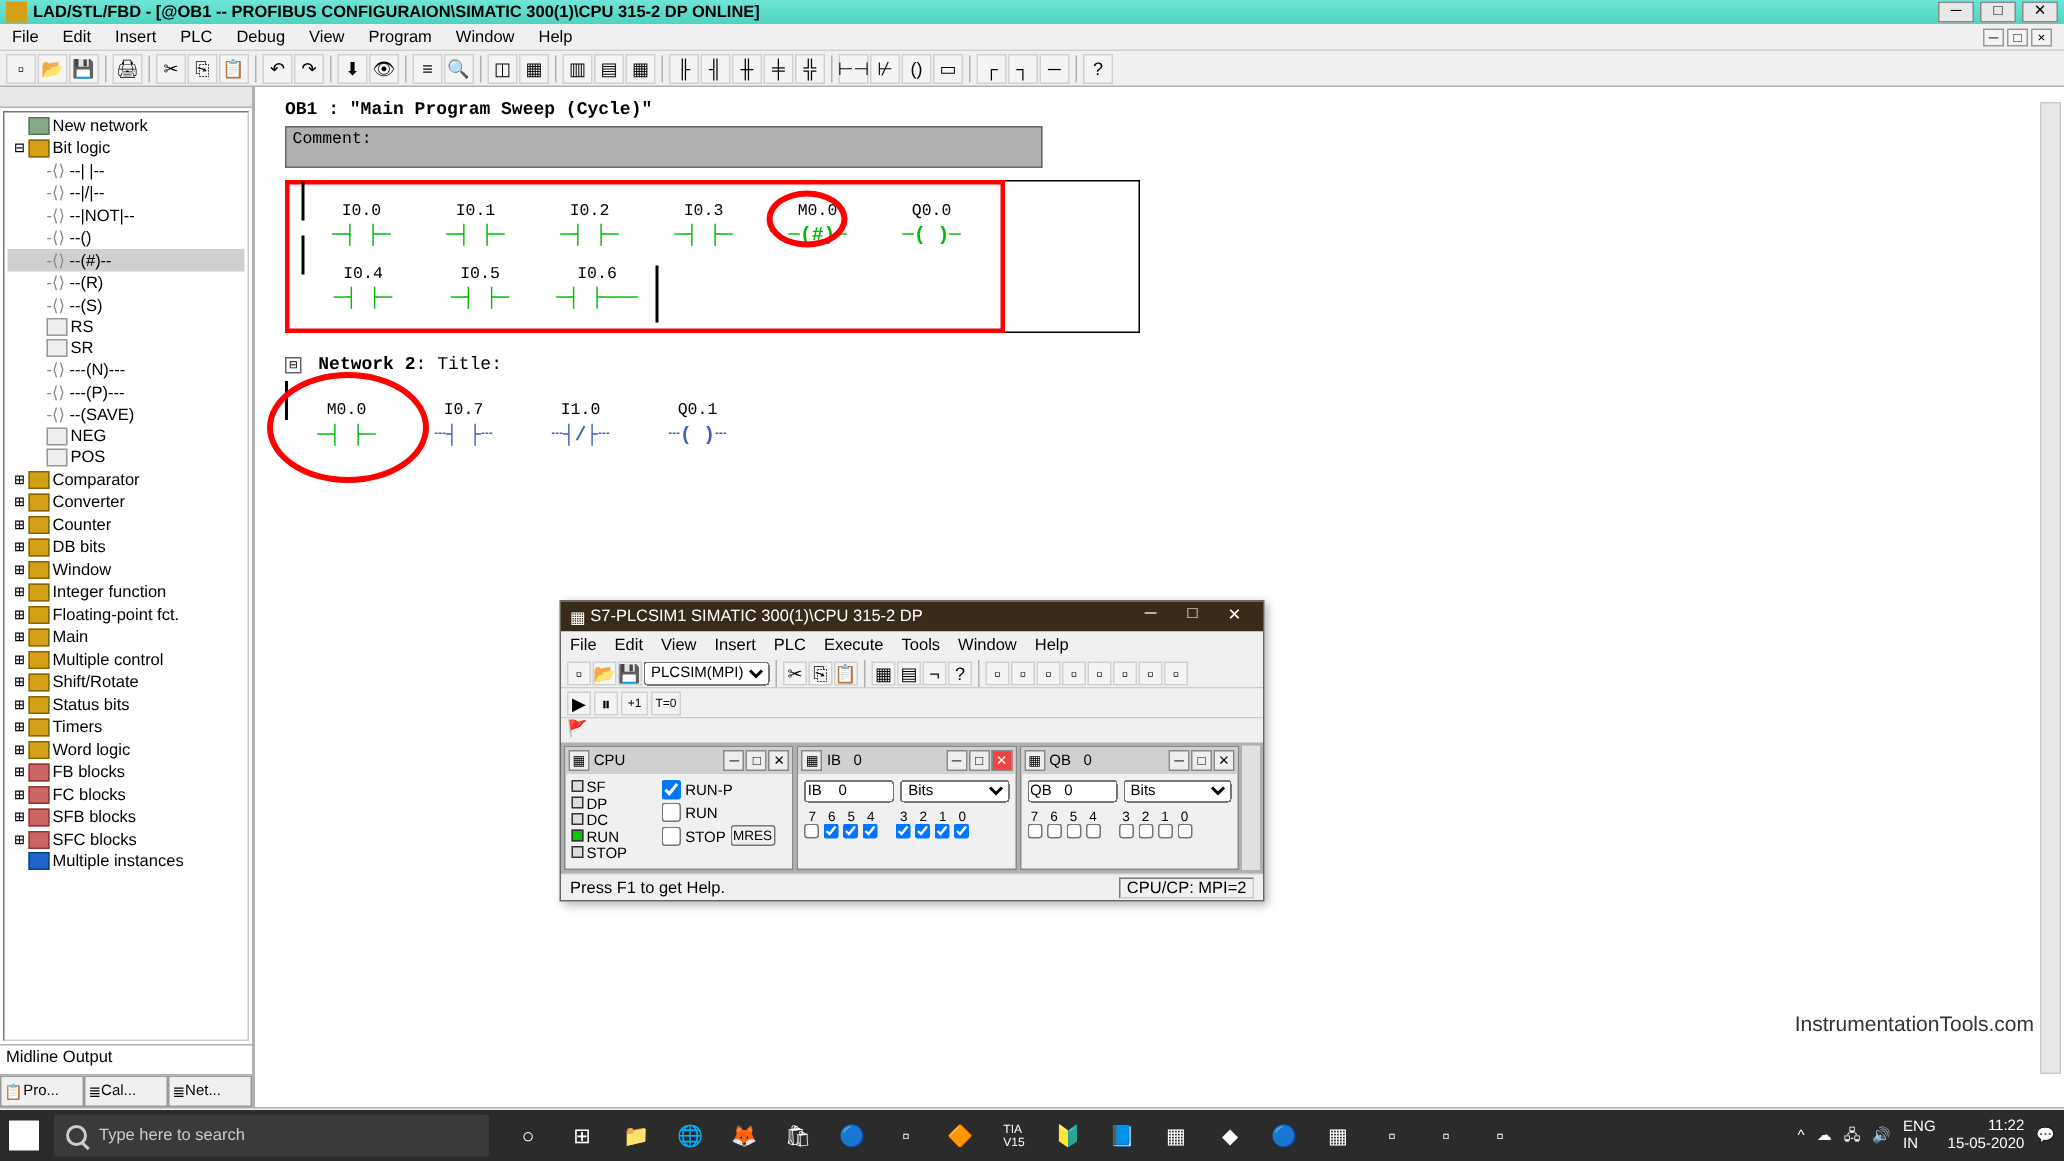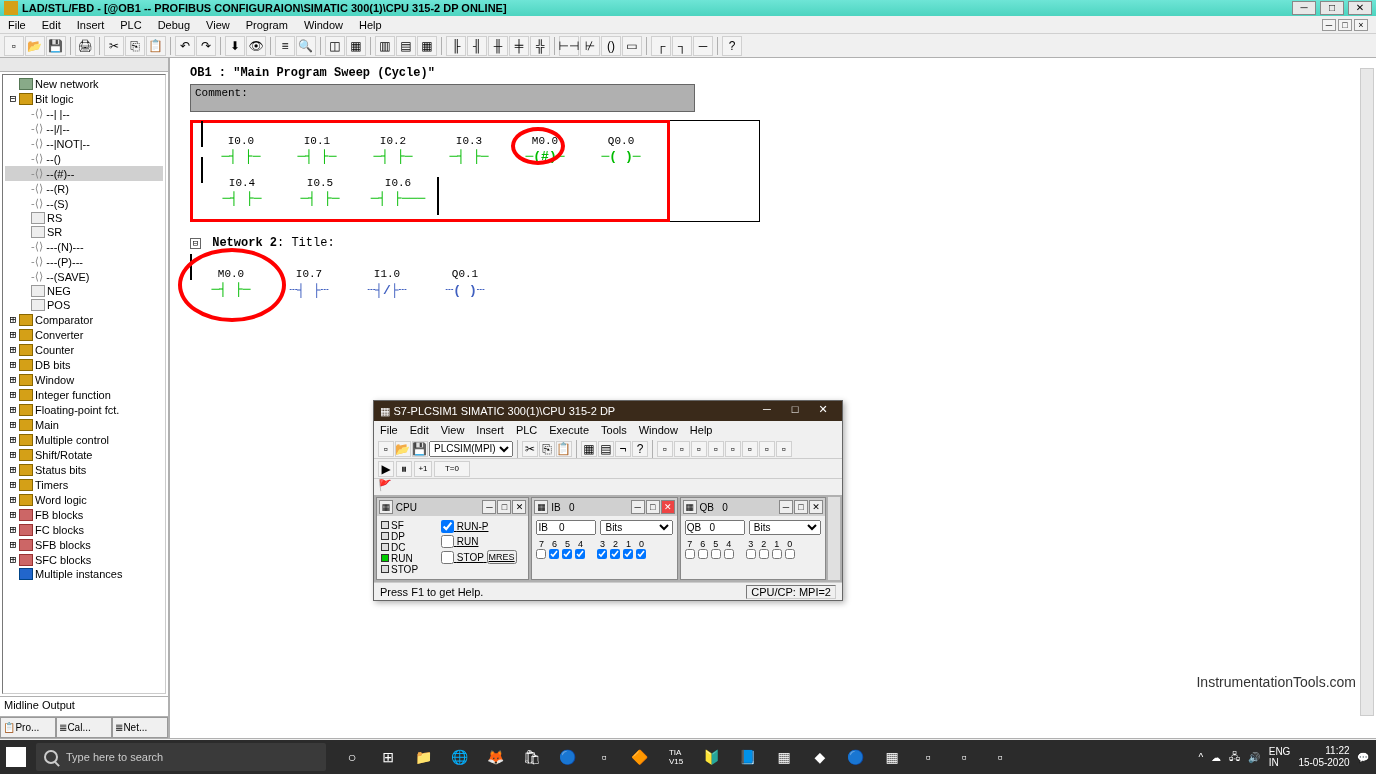--- a/index.html
+++ b/index.html
@@ -73,21 +73,21 @@
 .plcsim-reset { background: #f0f0f0; height: 16px; padding: 0 4px; }
 .plcsim-body { display: flex; padding: 2px; gap: 2px; background: #b0b0b0; }
 .sim-panel { flex: 1; background: #f0f0f0; border: 1px solid #888; }
 .sim-panel-hdr { height: 18px; background: #d0d0d0; display: flex; align-items: center; padding: 0 2px; font-size: 10px; }
 .sim-panel-hdr .pbtn { width: 14px; height: 14px; border: 1px solid #888; background: #eee; font-size: 9px; text-align: center; line-height: 12px; }
 .sim-panel-hdr .pbtn.red { background: #e44; color: #fff; }
 .sim-panel-body { padding: 4px; font-size: 10px; }
 .led { display: inline-block; width: 8px; height: 8px; border: 1px solid #333; margin-right: 2px; }
 .led.green { background: #0c0; }
 .led.off { background: #ddd; }
-.cpu-row { display: flex; align-items: center; margin-bottom: 2px; text-decoration: underline; }
+.cpu-row { display: flex; align-items: flex-end; margin-bottom: 2px; }
 .cpu-col1 { width: 60px; }
 .bit-row { display: flex; gap: 3px; }
 .bit-col { display: flex; flex-direction: column; align-items: center; font-size: 9px; }
 .bit-cb { width: 10px; height: 10px; }
 .plcsim-status { height: 18px; background: #f0f0f0; border-top: 1px solid #ccc; display: flex; align-items: center; padding: 0 6px; font-size: 11px; }
 .plcsim-status-r { margin-left: auto; border: 1px inset #ccc; padding: 0 4px; }
 
 
 .watermark { position: absolute; right: 20px; bottom: 48px; font-size: 14px; color: #333; }
 
@@ -465,21 +465,21 @@
     <span class="tb-btn" style="width:16px;height:16px">▫</span>
     <span class="tb-btn" style="width:16px;height:16px">▫</span>
     <span class="tb-btn" style="width:16px;height:16px">▫</span>
     <span class="tb-btn" style="width:16px;height:16px">▫</span>
     <span class="tb-btn" style="width:16px;height:16px">▫</span>
   </div>
   <div class="plcsim-tb2">
     <span class="tb-btn" style="width:16px;height:16px">▶</span>
     <span class="tb-btn" style="width:16px;height:16px">⏸</span>
     <span class="tb-btn" style="width:18px;height:16px;font-size:8px">+1</span>
-    <span class="tb-btn" style="width:36px;height:16px;font-size:8px">T=0</span>
+    <span class="tb-btn" style="width:20px;height:16px;font-size:8px">T=0</span>
   </div>
   <div class="plcsim-reset">
     <span style="color:#c00">🚩</span>
   </div>
   <div class="plcsim-body">
 
     <div class="sim-panel" style="flex:1.05">
       <div class="sim-panel-hdr">
         <span class="pbtn">▦</span>&nbsp;<span>CPU</span>
         <span style="margin-left:auto;display:flex;gap:1px">

